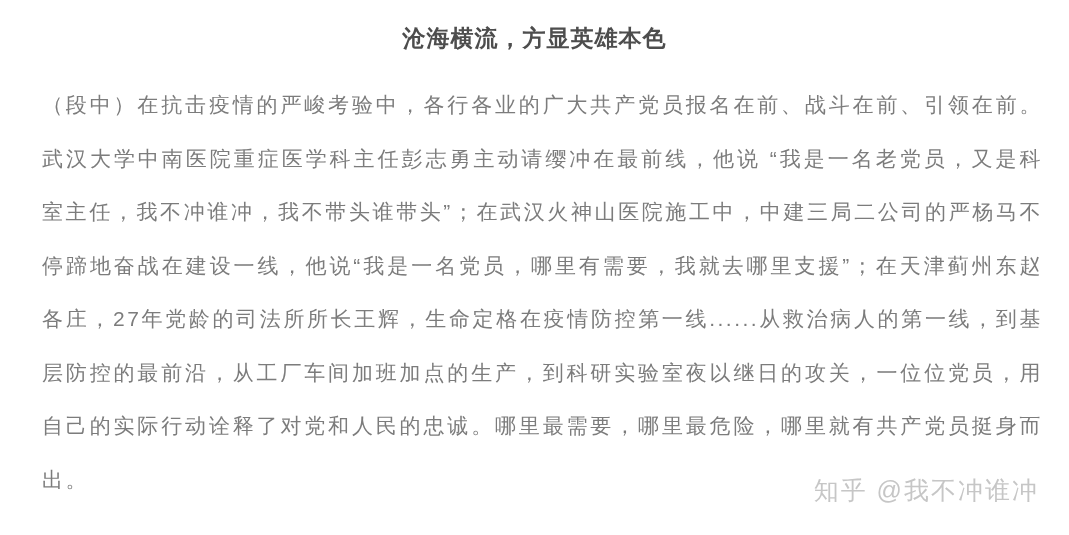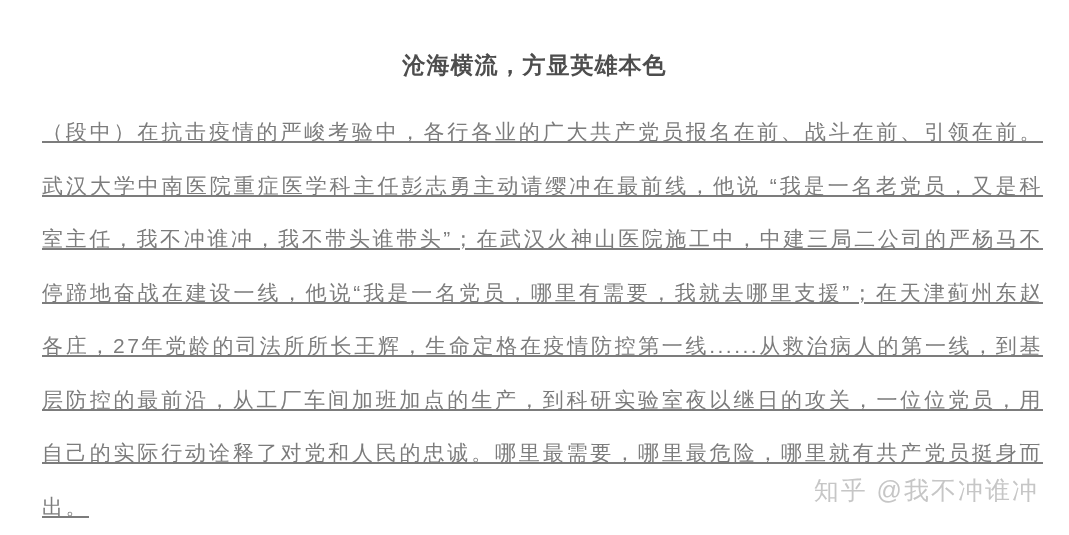--- a/index.html
+++ b/index.html
@@ -14,38 +14,37 @@
     overflow: hidden;
     font-family: "Liberation Sans", "DejaVu Sans", sans-serif;
   }
   .article {
     width: 100%;
     height: 100%;
     position: relative;
   }
   .article-title {
     margin: 0;
-    padding-top: 50px;
+    padding-top: 23px;
     text-align: center;
     font-size: 23px;
     font-weight: bold;
     color: #4d4d4d;
     letter-spacing: 1px;
     line-height: 30px;
   }
   .article-paragraph {
     margin: 25px 26px 0 42px;
     font-size: 21px;
     line-height: 53.5px;
     color: #7c7c7c;
     letter-spacing: 2.5px;
     text-align: justify;
     text-justify: inter-character;
     word-break: break-all;
-    text-decoration: underline;
   }
   .watermark {
     position: absolute;
     right: 30px;
     top: 474px;
     font-size: 25px;
     letter-spacing: 2px;
     color: #c6c6c6;
     text-shadow: 1px 1px 0 #ffffff, 2px 2px 1px #ffffff;
     white-space: nowrap;

